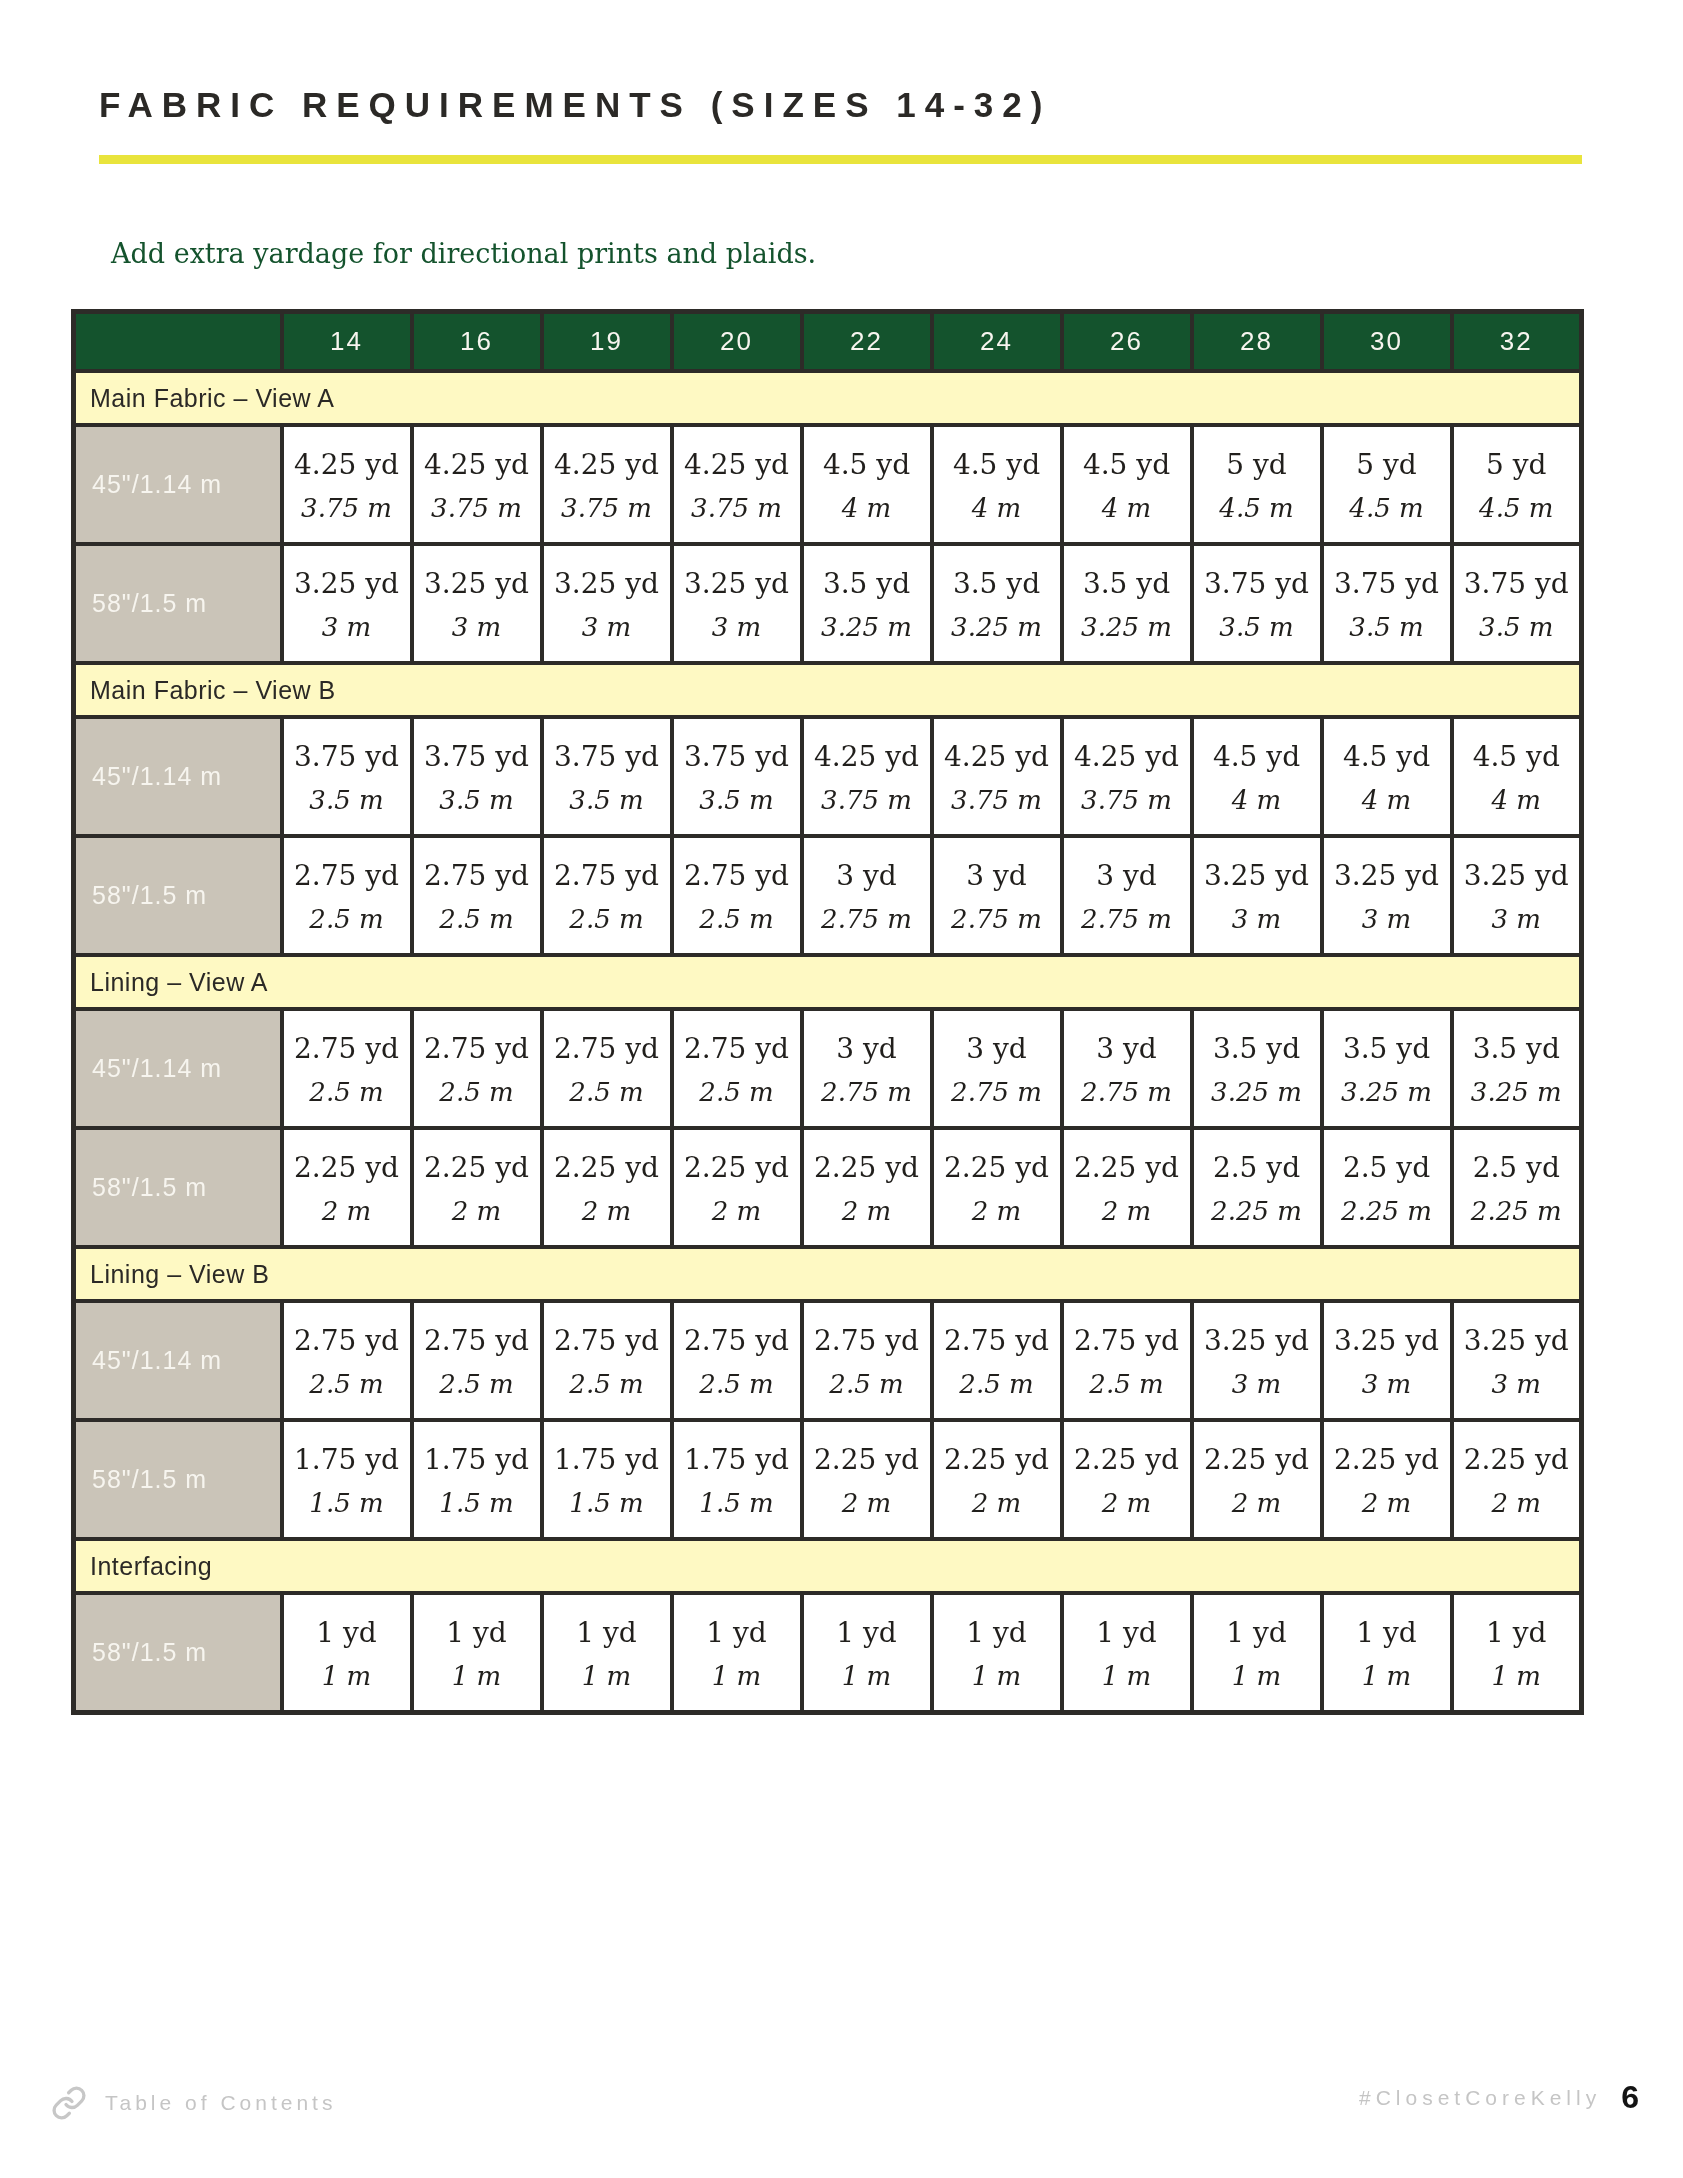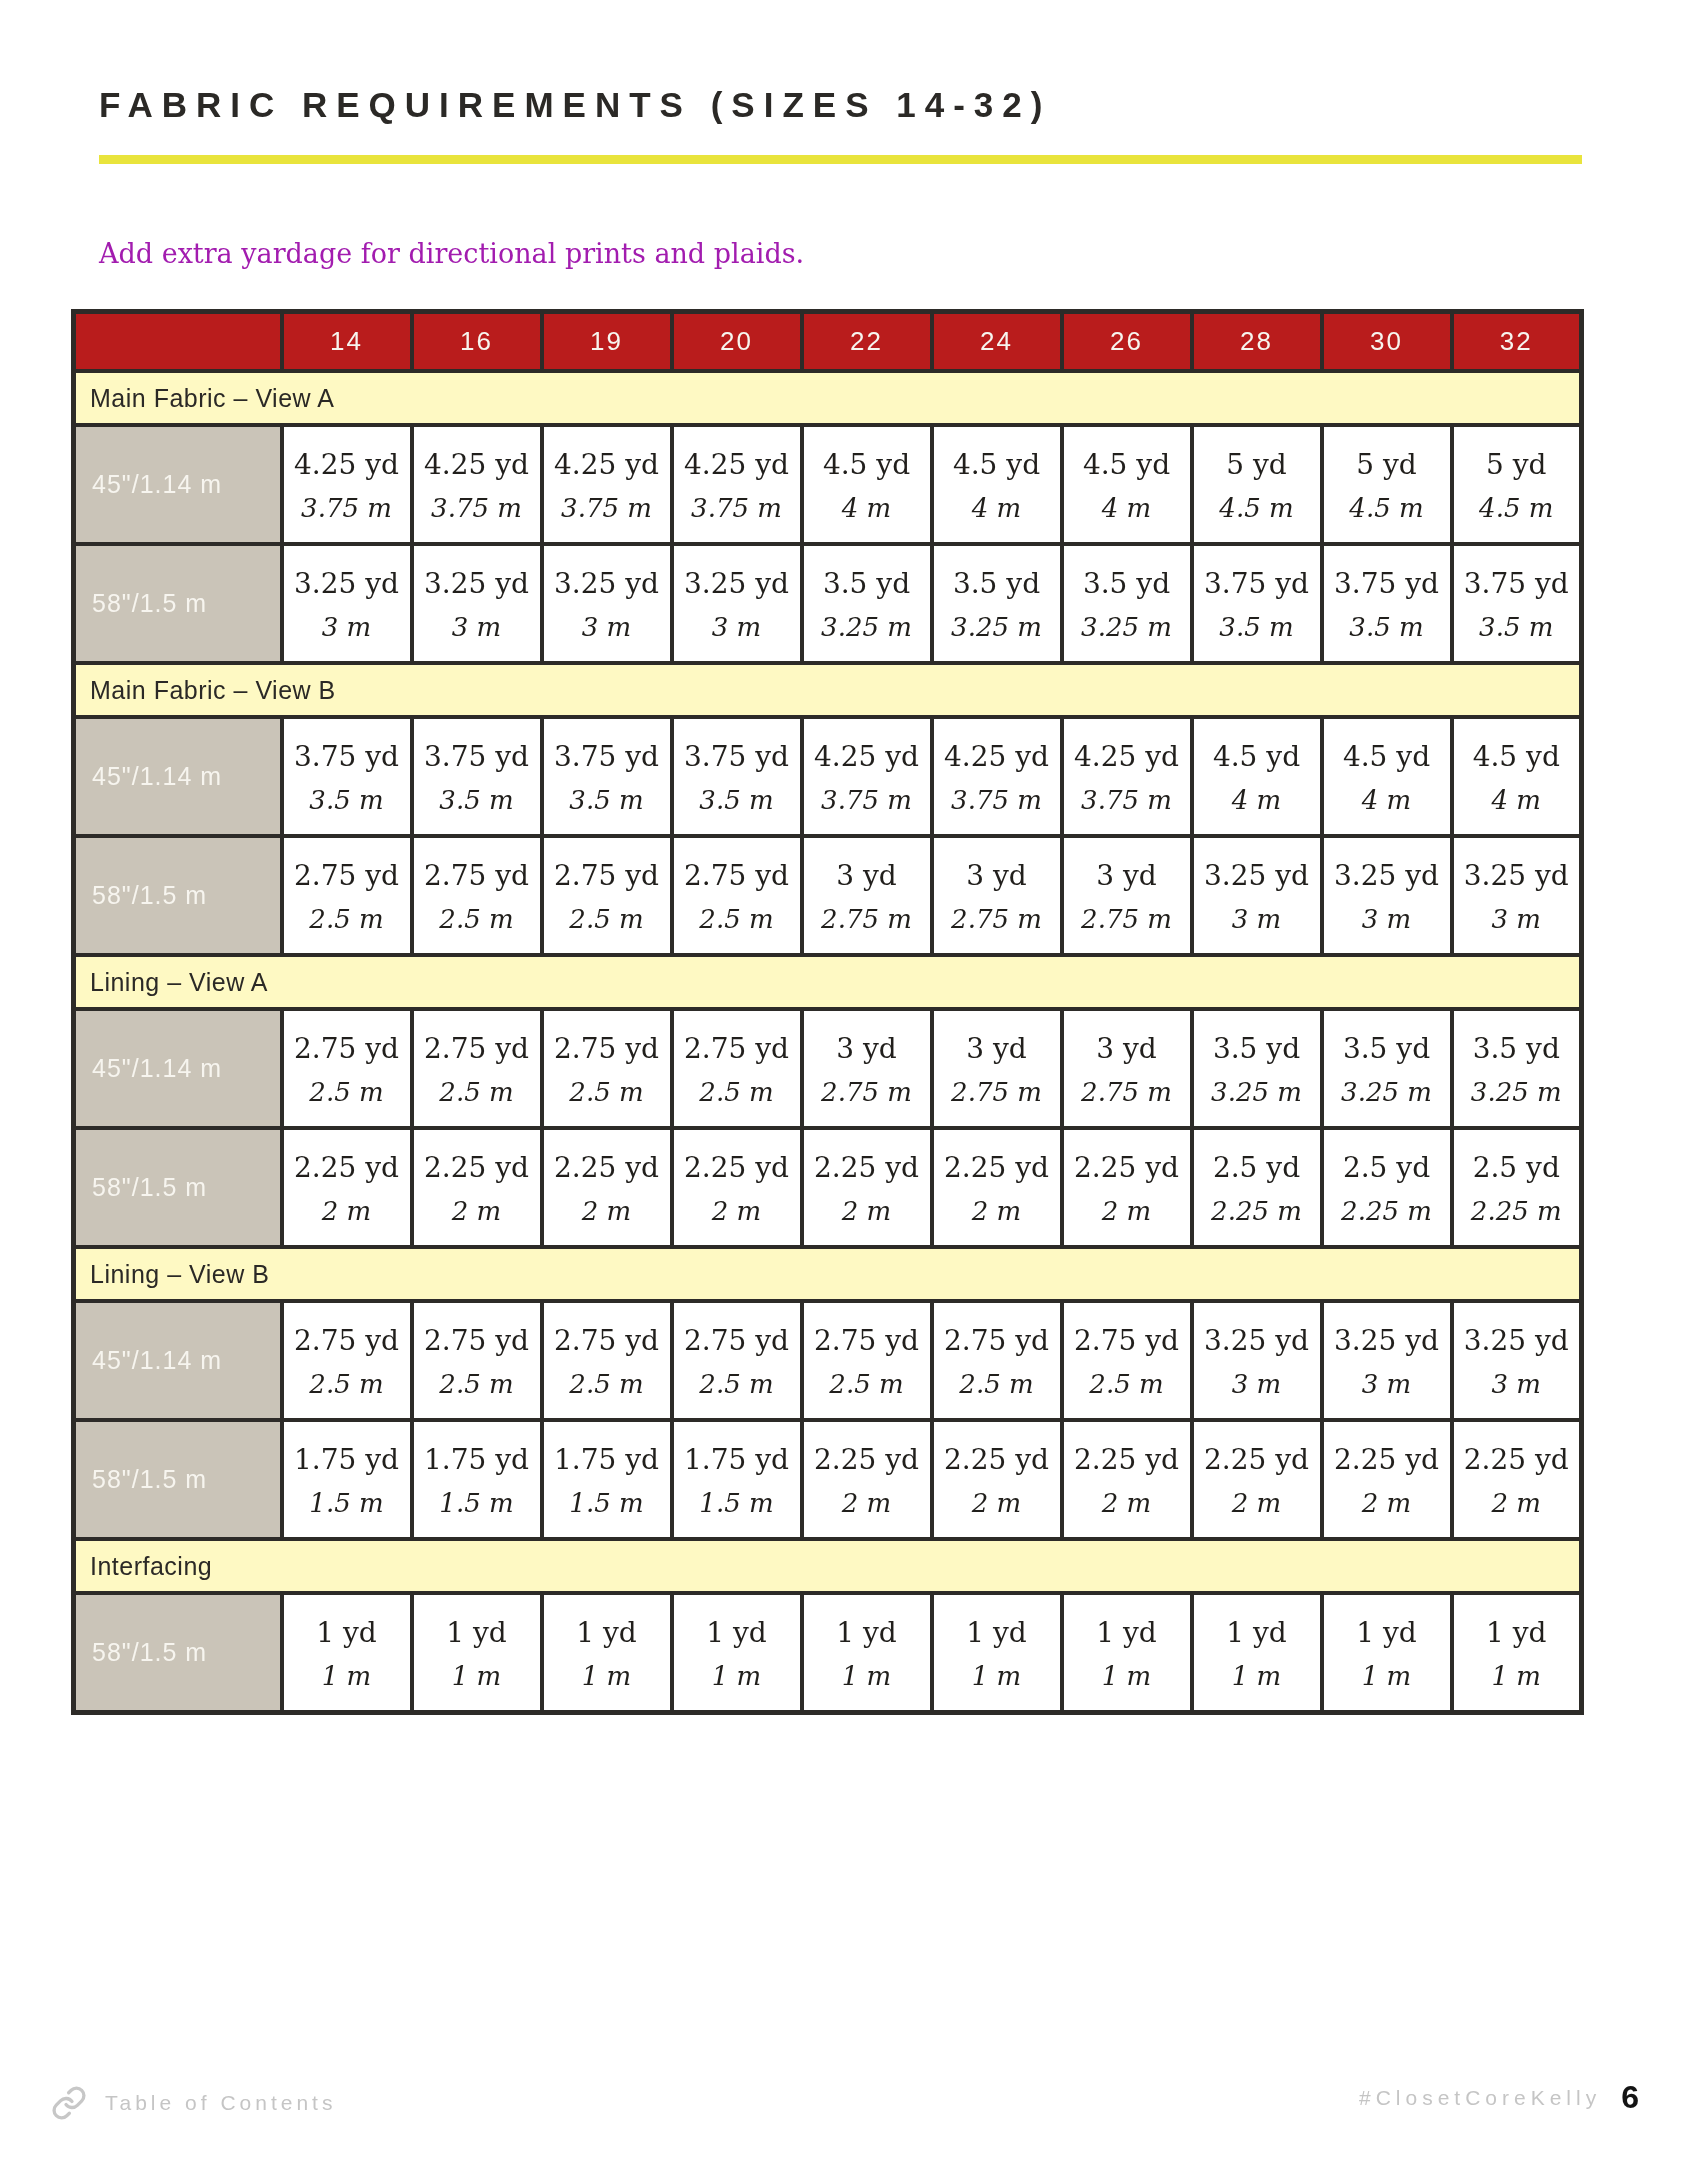--- a/index.html
+++ b/index.html
@@ -3,30 +3,30 @@
 <meta charset="utf-8">
 <style>
   html,body{margin:0;padding:0;background:#ffffff;}
   .page{position:relative;width:1683px;height:2178px;background:#ffffff;overflow:hidden;
         font-family:"Liberation Sans",sans-serif;}
 
   .title{position:absolute;left:99px;top:85px;margin:0;
          font-size:35px;font-weight:700;letter-spacing:9px;color:#2b2926;}
   .rule{position:absolute;left:99px;top:155px;width:1483px;height:9px;background:#e9e43c;}
 
-  .intro{position:absolute;left:99px;top:238px;margin:0;
-         font-family:"DejaVu Serif",serif;font-size:27px;color:#a21caf;}
+  .intro{position:absolute;left:111px;top:238px;margin:0;
+         font-family:"DejaVu Serif",serif;font-size:27px;color:#14532d;}
 
   table.req{position:absolute;left:71px;top:309px;width:1513px;
             border-collapse:collapse;table-layout:fixed;
             border:5px solid #2d2b28;}
   table.req td{border:4px solid #2d2b28;overflow:hidden;}
   col.labelcol{width:208px;}
 
-  tr.hdr td{height:53px;background:#b91c1c;color:#f7f5ef;text-align:center;
+  tr.hdr td{height:53px;background:#14532d;color:#f7f5ef;text-align:center;
             font-size:26px;font-weight:500;letter-spacing:2px;}
   tr.sec td{height:48px;background:#fef9c3;font-size:25px;color:#2b2926;
             padding-left:14px;letter-spacing:0.5px;font-weight:500;}
   tr.data td{height:113px;}
   td.lbl{background:#cac4b8;color:#f7f5ef;font-size:25px;padding-left:16px;
          letter-spacing:1px;font-weight:500;}
   td.c{text-align:center;font-family:"DejaVu Serif",serif;color:#211f1c;background:#ffffff;}
   .yd{display:block;font-size:28px;line-height:46px;}
   .m{display:block;font-size:26px;font-style:italic;line-height:40px;}
 

